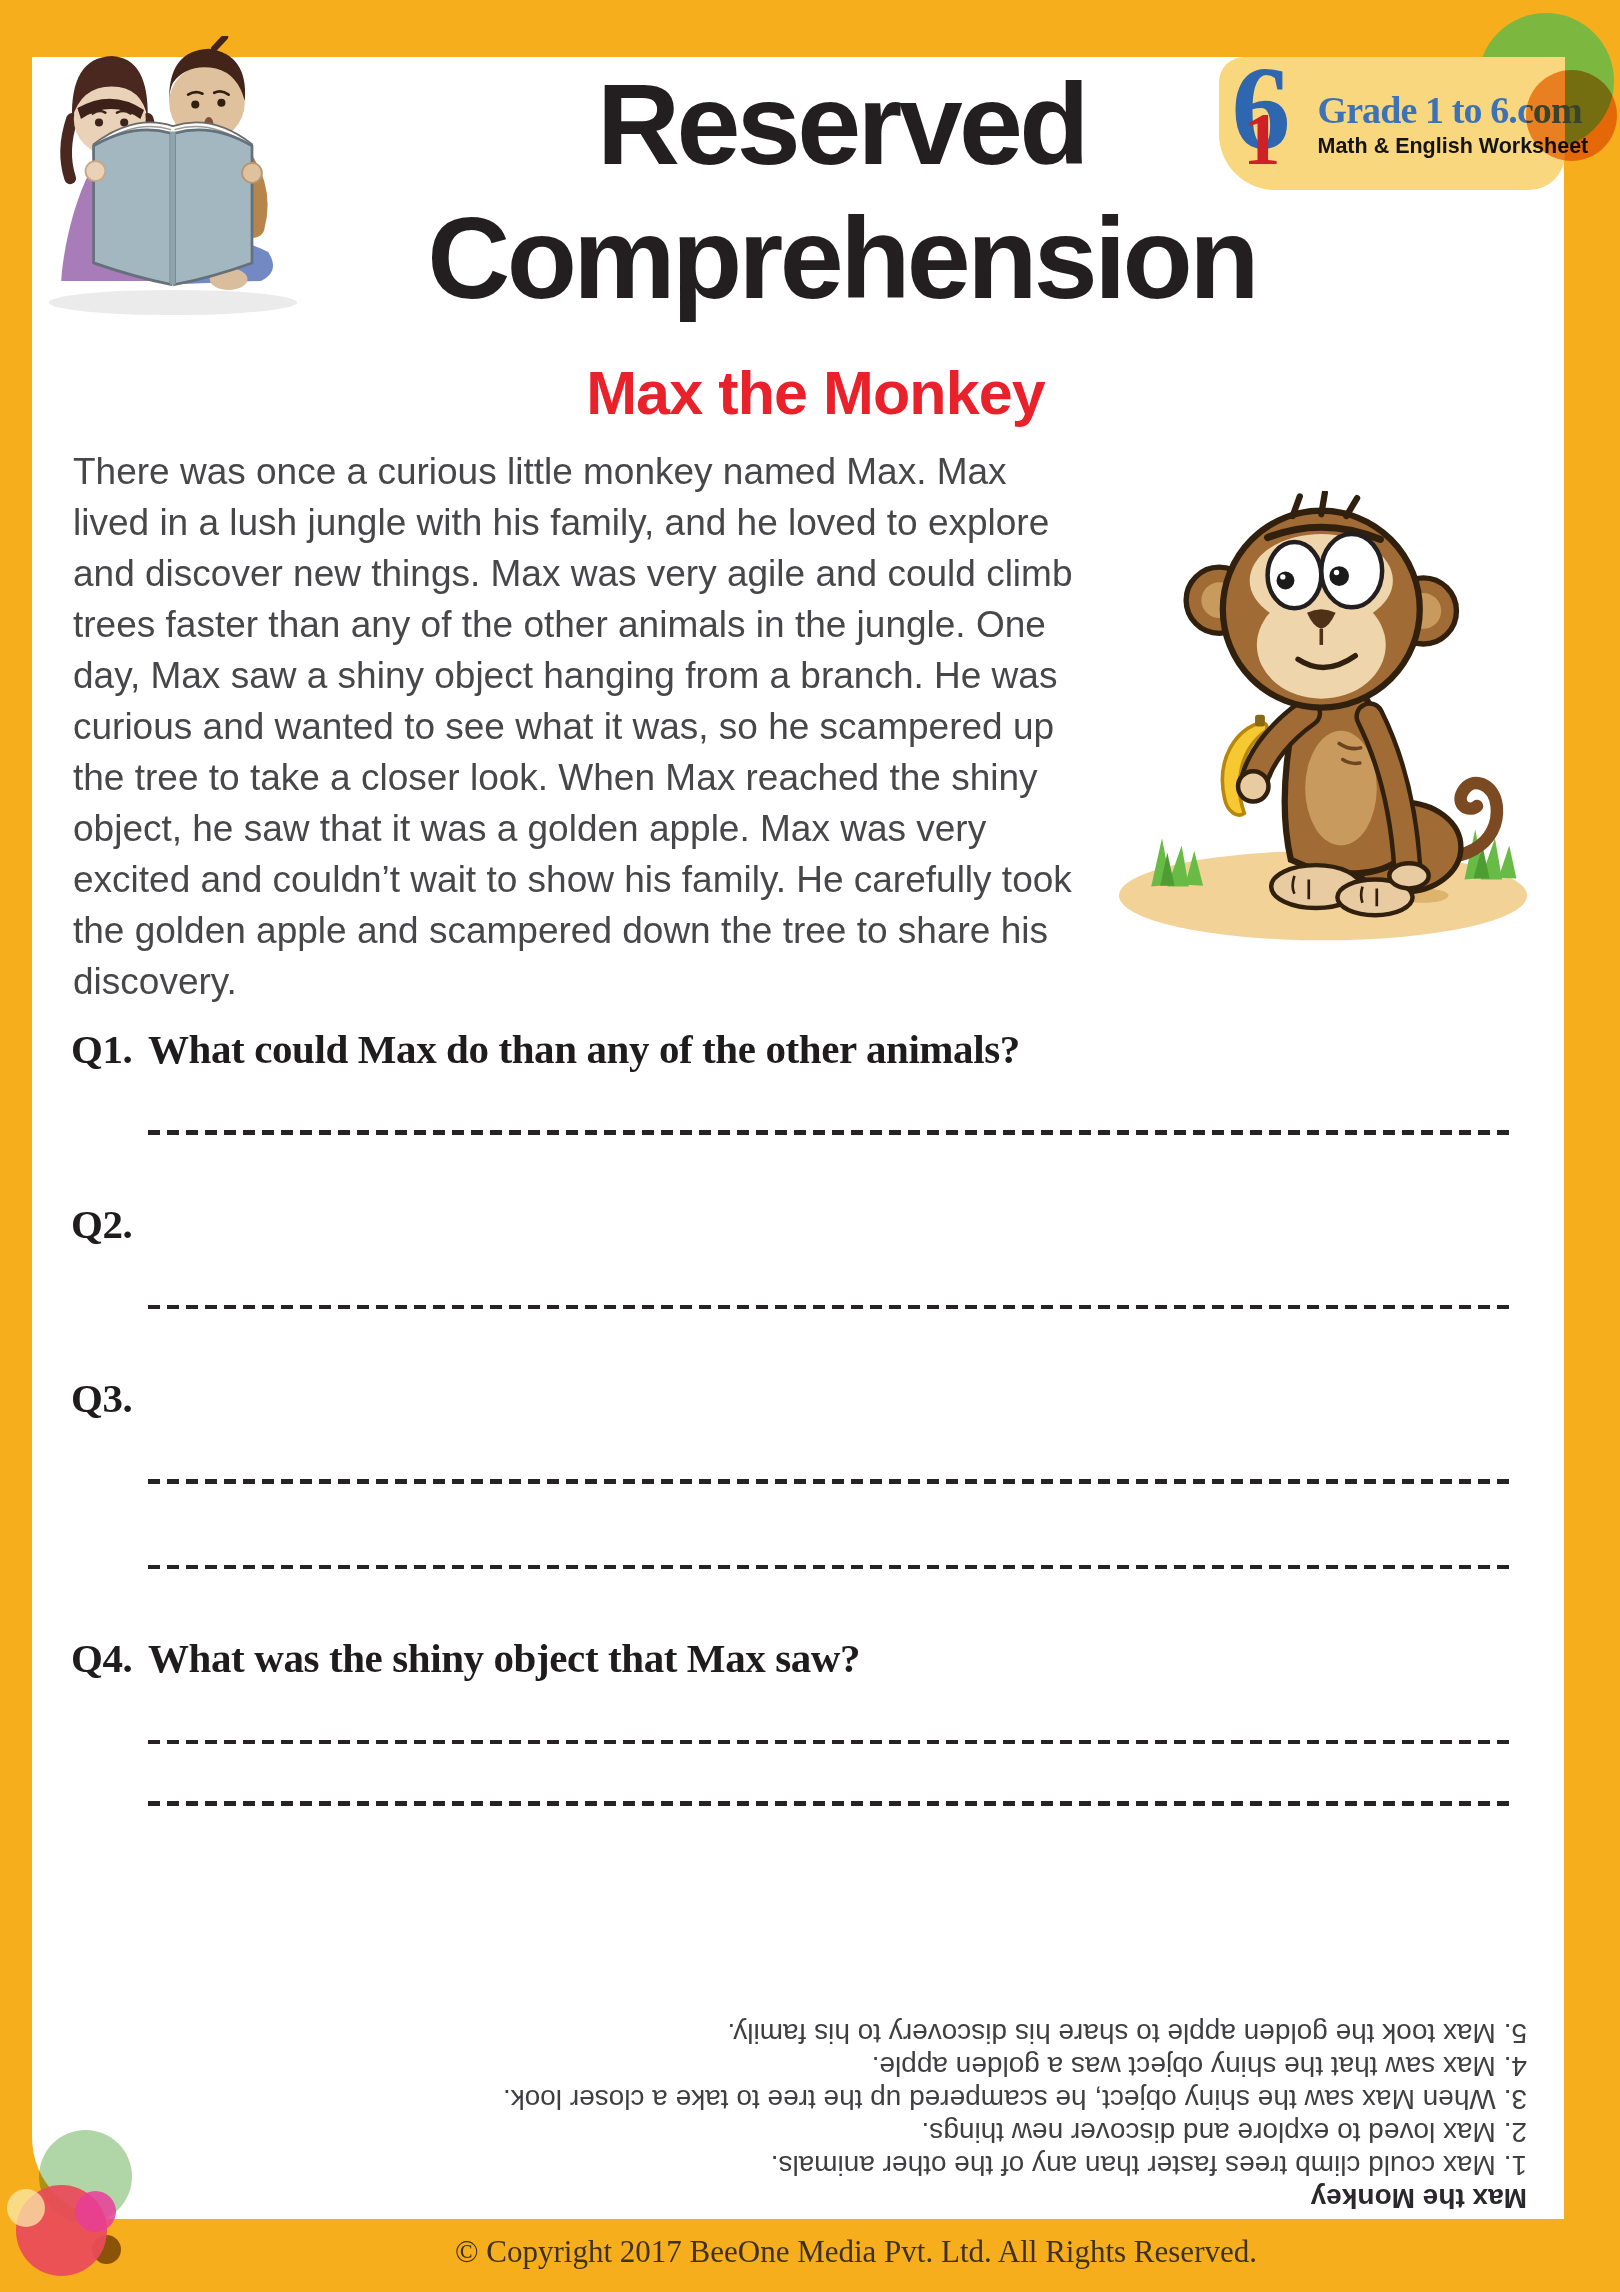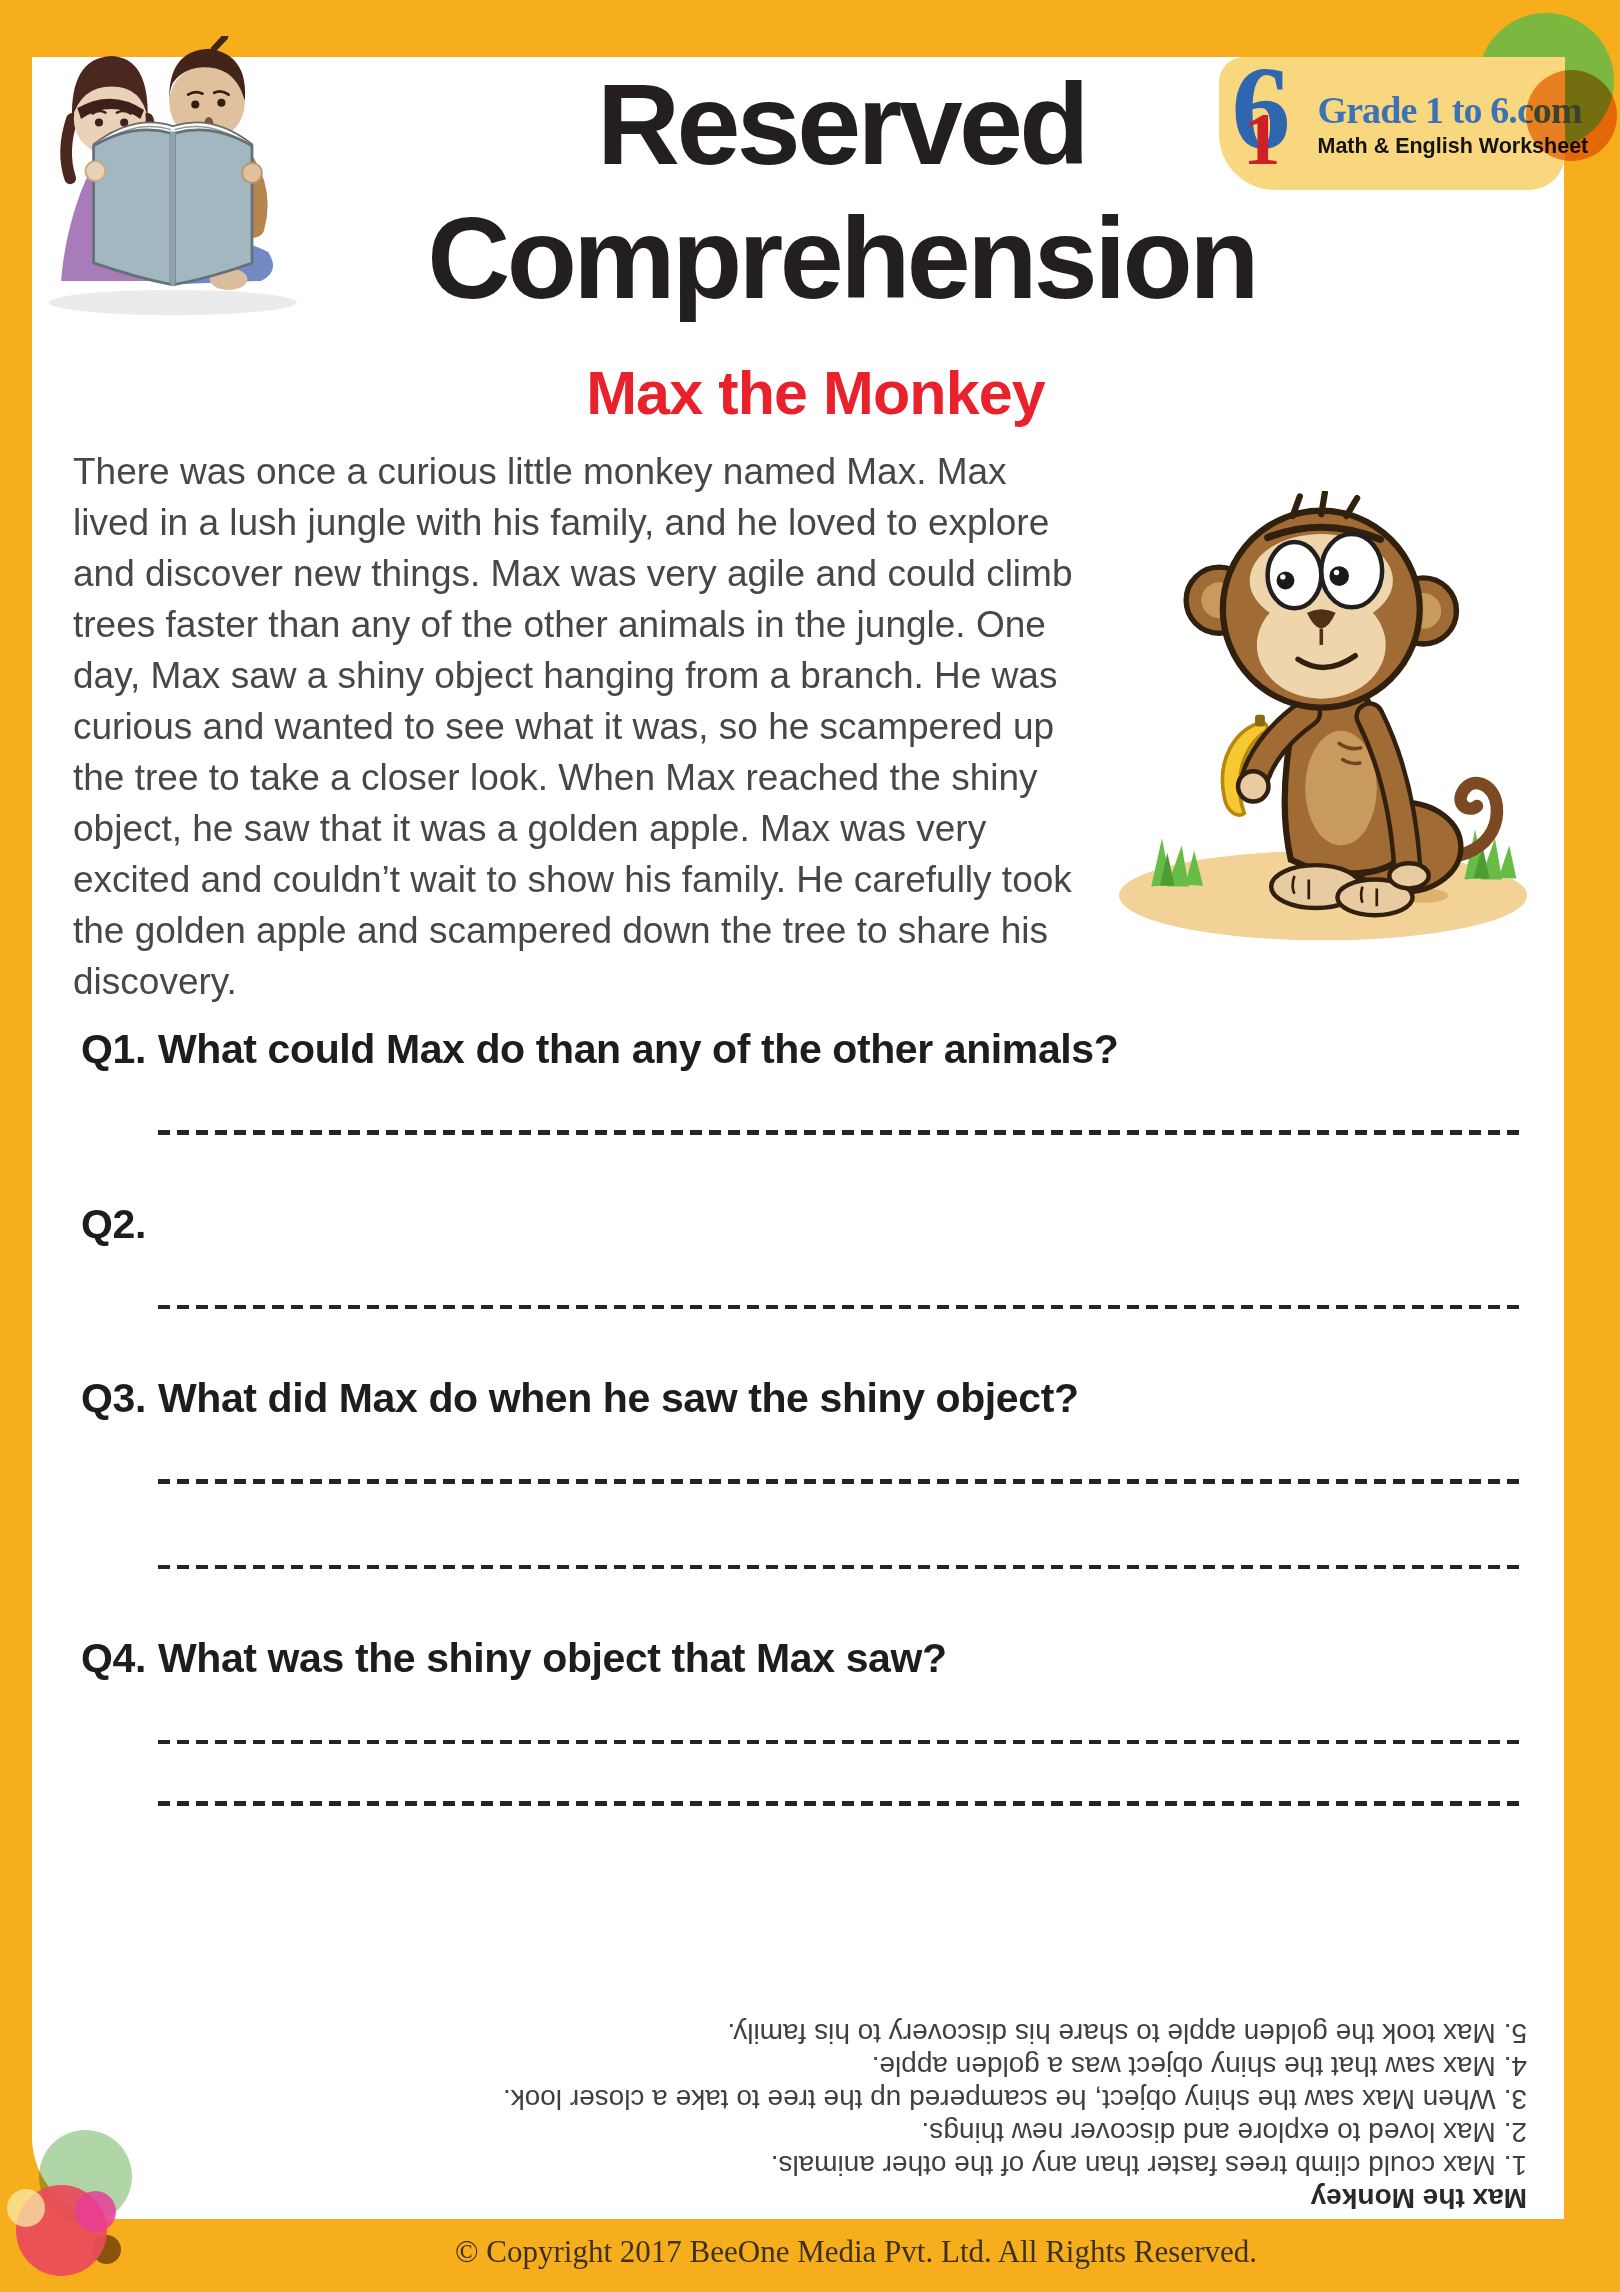--- a/index.html
+++ b/index.html
@@ -38,21 +38,21 @@
   .c-green-top{left:1478px;top:12.5px;width:136px;height:136px;background:#7CB83F;z-index:3;}
   .c-orange-top{left:1526px;top:70px;width:91px;height:91px;background:#EE9338;z-index:4;mix-blend-mode:multiply;opacity:.95;}
   
   .para{
     position:absolute;left:73px;top:446px;width:1458px;z-index:5;
     font-size:37px;line-height:51px;color:#474649;
   }
   .para p{margin:0;}
   .monkey-float{float:right;width:423px;height:452px;margin:45px 0 9px 21.5px;}
   
-  .questions{position:absolute;left:81px;top:1026px;width:1458px;z-index:5;}
+  .questions{position:absolute;left:71px;top:1026px;width:1458px;z-index:5;font-family:Liberation Serif, serif;}
   .q{display:flex;margin-top:66px;font-size:41px;font-weight:bold;color:#1F1C1D;letter-spacing:-0.4px;line-height:1.15;}
   .q:first-child{margin-top:0;}
   .qnum{width:77px;flex:none;}
   .aline{
     margin-left:77px;margin-top:57px;height:4.5px;width:1361px;
     background:repeating-linear-gradient(90deg,#262324 0 11.6px,transparent 11.6px 19px);
   }
   .aline.gap2{margin-top:81px;}
   
   .answers{
@@ -199,21 +199,20 @@
   </div>
   <div class="aline"></div>
 
   <div class="q">
     <span class="qnum">Q2.</span>
   </div>
   <div class="aline"></div>
 
   <div class="q">
     <span class="qnum">Q3.</span>
-    <span>What did Max do when he saw the shiny object?</span>
   </div>
   <div class="aline"></div>
   <div class="aline gap2"></div>
 
   <div class="q">
     <span class="qnum">Q4.</span>
     <span>What was the shiny object that Max saw?</span>
   </div>
   <div class="aline"></div>
 

